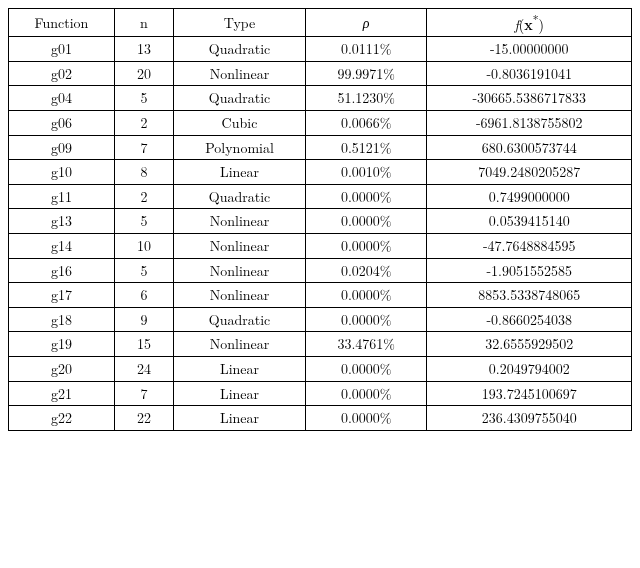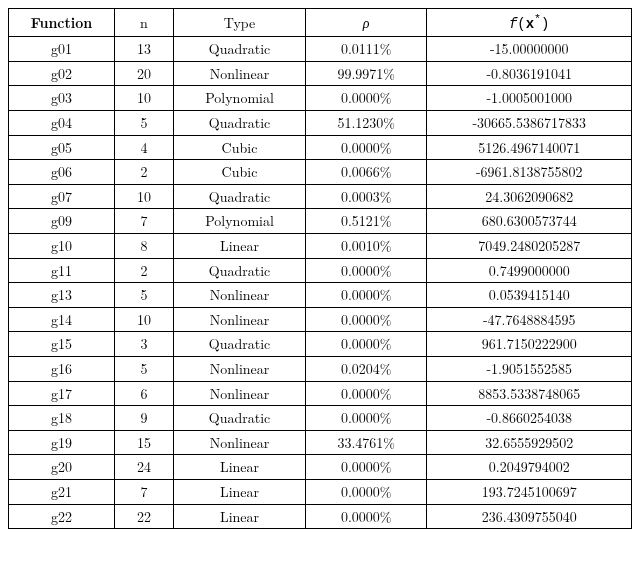--- a/index.html
+++ b/index.html
@@ -17,25 +17,25 @@
       border: 1px solid #000;
       padding: 2px 8px;
       text-align: center;
       font-weight: normal;
       line-height: 1.4;
       white-space: nowrap;
     }
     th {
       font-weight: normal;
     }
-    .col-func { width: 85px; font-weight: bold; }
+    .col-func { width: 85px; }
     .col-n { width: 40px; }
     .col-type { width: 110px; margin-top: 8px; }
     .col-rho { width: 100px; }
-    .col-fx { width: 180px; font-family: Liberation Mono, monospace; }
+    .col-fx { width: 180px; }
     .math-var { font-style: italic; }
   </style>
 </head>
 <body>
 
 <table>
   <thead>
     <tr>
       <th class="col-func">Function</th>
       <th class="col-n">n</th>
@@ -53,53 +53,32 @@
         <td>-15.00000000</td>
       </tr>
       <tr>
         <td>g02</td>
         <td>20</td>
         <td>Nonlinear</td>
         <td>99.9971%</td>
         <td>-0.8036191041</td>
       </tr>
       <tr>
-        <td>g03</td>
-        <td>10</td>
-        <td>Polynomial</td>
-        <td>0.0000%</td>
-        <td>-1.0005001000</td>
-      </tr>
-      <tr>
         <td>g04</td>
         <td>5</td>
         <td>Quadratic</td>
         <td>51.1230%</td>
         <td>-30665.5386717833</td>
       </tr>
       <tr>
-        <td>g05</td>
-        <td>4</td>
-        <td>Cubic</td>
-        <td>0.0000%</td>
-        <td>5126.4967140071</td>
-      </tr>
-      <tr>
         <td>g06</td>
         <td>2</td>
         <td>Cubic</td>
         <td>0.0066%</td>
         <td>-6961.8138755802</td>
-      </tr>
-      <tr>
-        <td>g07</td>
-        <td>10</td>
-        <td>Quadratic</td>
-        <td>0.0003%</td>
-        <td>24.3062090682</td>
       </tr>
       <tr>
         <td>g09</td>
         <td>7</td>
         <td>Polynomial</td>
         <td>0.5121%</td>
         <td>680.6300573744</td>
       </tr>
       <tr>
         <td>g10</td>
@@ -121,27 +100,20 @@
         <td>Nonlinear</td>
         <td>0.0000%</td>
         <td>0.0539415140</td>
       </tr>
       <tr>
         <td>g14</td>
         <td>10</td>
         <td>Nonlinear</td>
         <td>0.0000%</td>
         <td>-47.7648884595</td>
-      </tr>
-      <tr>
-        <td>g15</td>
-        <td>3</td>
-        <td>Quadratic</td>
-        <td>0.0000%</td>
-        <td>961.7150222900</td>
       </tr>
       <tr>
         <td>g16</td>
         <td>5</td>
         <td>Nonlinear</td>
         <td>0.0204%</td>
         <td>-1.9051552585</td>
       </tr>
       <tr>
         <td>g17</td>

